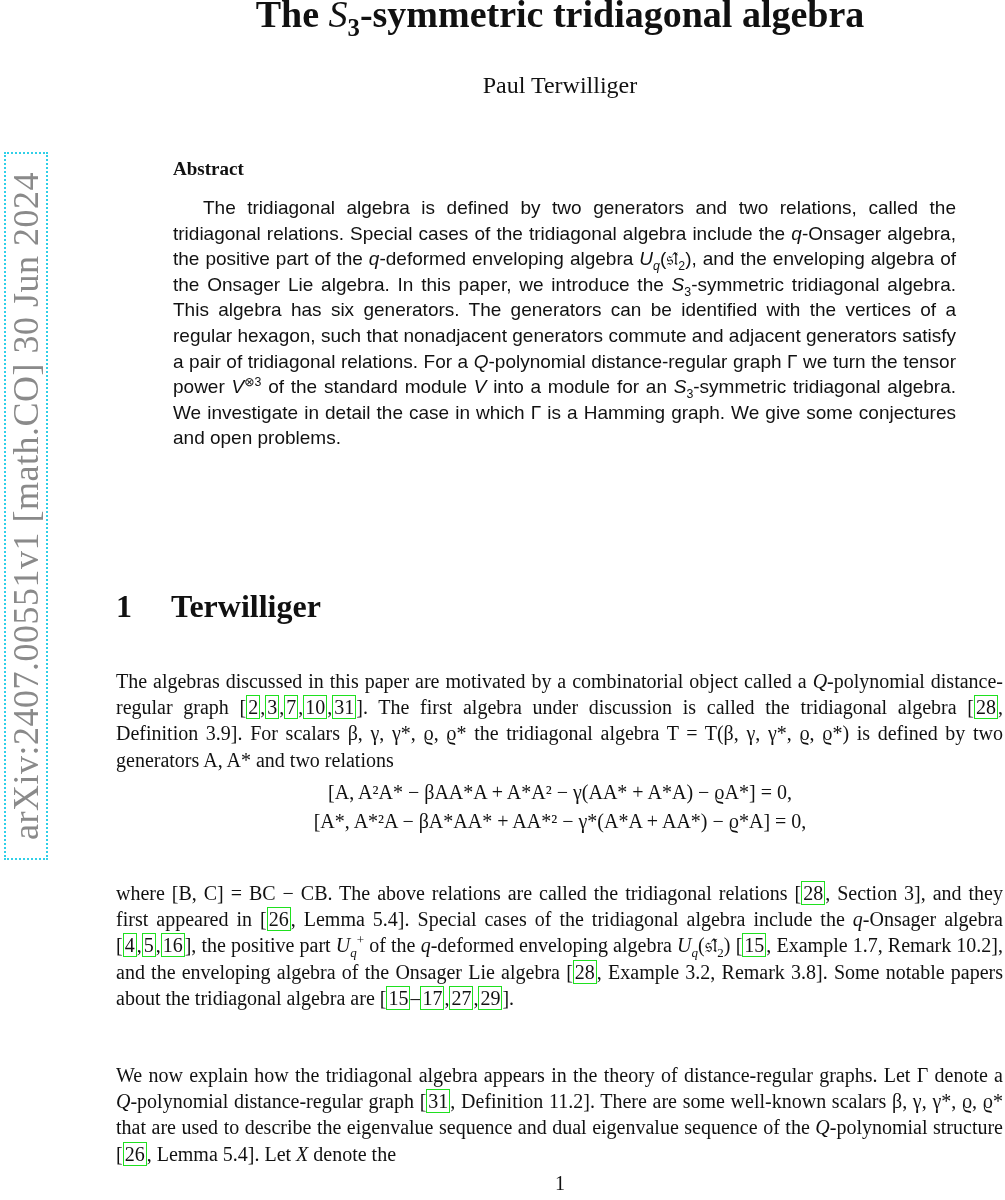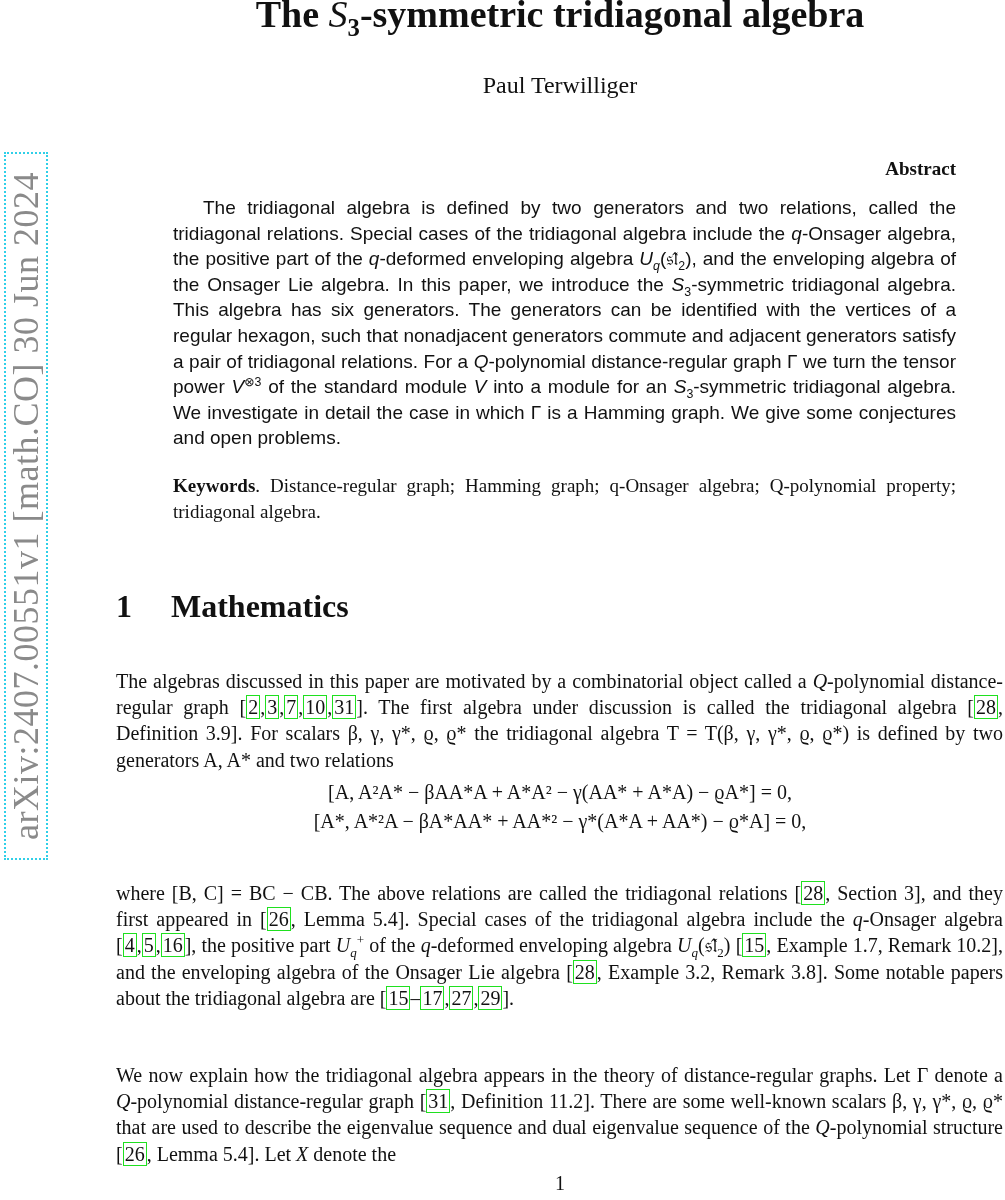--- a/index.html
+++ b/index.html
@@ -22,21 +22,21 @@
     position: absolute; left: 0; width: 1120px; top: -8px; text-align: center;
     font-family: "Liberation Serif", serif; font-weight: bold; font-size: 38px;
   }
   .title i { font-weight: normal; }
   sub, sup { font-size: 65%; line-height: 0; }
   .author {
     position: absolute; left: 0; width: 1120px; top: 72px; text-align: center;
     font-family: "Liberation Serif", serif; font-size: 24px;
   }
   .abstract-heading {
-    position: absolute; left: 173px; width: 783px; top: 158px; text-align: right;
+    position: absolute; left: 173px; width: 783px; top: 158px; text-align: left;
     font-family: "Liberation Serif", serif; font-weight: bold; font-size: 19px;
   }
   .abstract {
     position: absolute; left: 173px; width: 783px; top: 195px;
     font-family: Liberation Sans, sans-serif; font-size: 19px; line-height: 25.6px;
     text-align: justify; text-indent: 30px;
   }
   .keywords {
     position: absolute; left: 173px; width: 783px; top: 473px;
     font-family: "Liberation Serif", serif; font-size: 19px; line-height: 25.6px;
@@ -76,24 +76,23 @@
 
 <div class="title"><span>The </span><i>S</i><sub>3</sub><span>-symmetric tridiagonal algebra</span></div>
 
 <div class="author">Paul Terwilliger</div>
 
 <div class="abstract-heading">Abstract</div>
 
 <div class="abstract"><span>The tridiagonal algebra is defined by two generators and two relations, called the tridiagonal relations. Special cases of the tridiagonal algebra include the </span><i>q</i><span>-Onsager algebra, the positive part of the </span><i>q</i><span>-deformed enveloping algebra </span><span><i>U</i><sub><i>q</i></sub>(𝔰𝔩̂<sub>2</sub>)</span><span>, and the enveloping algebra of the Onsager Lie algebra. In this paper, we introduce the </span><span><i>S</i><sub>3</sub></span><span>-symmetric tridiagonal algebra. This algebra has six generators. The generators can be identified with the vertices of a regular hexagon, such that nonadjacent generators commute and adjacent generators satisfy a pair of tridiagonal relations. For a </span><i>Q</i><span>-polynomial distance-regular graph Γ we turn the tensor power </span><span><i>V</i><sup>⊗3</sup></span><span> of the standard module </span><i>V</i><span> into a module for an </span><span><i>S</i><sub>3</sub></span><span>-symmetric tridiagonal algebra. We investigate in detail the case in which Γ is a Hamming graph. We give some conjectures and open problems.</span></div>
 
 <div class="keywords">
-  <div><b>Keywords</b><span>. Distance-regular graph; Hamming graph; q-Onsager algebra; Q-polynomial property; tridiagonal algebra.</span></div>
 </div>
 
-<div class="section"><span class="num">1</span><span>Mathematics</span></div>
+<div class="section"><span class="num">1</span><span>Terwilliger</span></div>
 
 <div class="para" style="top:648px;"><span>The algebras discussed in this paper are motivated by a combinatorial object called a </span><i>Q</i><span>-polynomial distance-regular graph [</span><span class="cite">2</span>,<span class="cite">3</span>,<span class="cite">7</span>,<span class="cite">10</span>,<span class="cite">31</span><span>]. The first algebra under discussion is called the tridiagonal algebra [</span><span class="cite">28</span><span>, Definition 3.9]. For scalars β, γ, γ*, ϱ, ϱ* the tridiagonal algebra T = T(β, γ, γ*, ϱ, ϱ*) is defined by two generators A, A* and two relations</span></div>
 
 <div class="eq" style="top:778px;">[A, A²A* − βAA*A + A*A² − γ(AA* + A*A) − ϱA*] = 0,</div>
 <div class="eq" style="top:807px;">[A*, A*²A − βA*AA* + AA*² − γ*(A*A + AA*) − ϱ*A] = 0,</div>
 
 <div class="para" style="top:860px;"><span>where [B, C] = BC − CB.  The above relations are called the tridiagonal relations [</span><span class="cite">28</span><span>, Section 3], and they first appeared in [</span><span class="cite">26</span><span>, Lemma 5.4].  Special cases of the tridiagonal algebra include the </span><i>q</i><span>-Onsager algebra [</span><span class="cite">4</span>,<span class="cite">5</span>,<span class="cite">16</span><span>], the positive part </span><span><i>U</i><sub><i>q</i></sub><sup>+</sup></span><span> of the </span><i>q</i><span>-deformed enveloping algebra </span><span><i>U</i><sub><i>q</i></sub>(𝔰𝔩̂<sub>2</sub>)</span><span> [</span><span class="cite">15</span><span>, Example 1.7, Remark 10.2], and the enveloping algebra of the Onsager Lie algebra [</span><span class="cite">28</span><span>, Example 3.2, Remark 3.8].  Some notable papers about the tridiagonal algebra are [</span><span class="cite">15</span>–<span class="cite">17</span>,<span class="cite">27</span>,<span class="cite">29</span><span>].</span></div>
 
 <div class="para" style="top:1042px;"><span>We now explain how the tridiagonal algebra appears in the theory of distance-regular graphs. Let Γ denote a </span><i>Q</i><span>-polynomial distance-regular graph [</span><span class="cite">31</span><span>, Definition 11.2].  There are some well-known scalars β, γ, γ*, ϱ, ϱ* that are used to describe the eigenvalue sequence and dual eigenvalue sequence of the </span><i>Q</i><span>-polynomial structure [</span><span class="cite">26</span><span>, Lemma 5.4].  Let </span><i>X</i><span> denote the</span></div>
 

